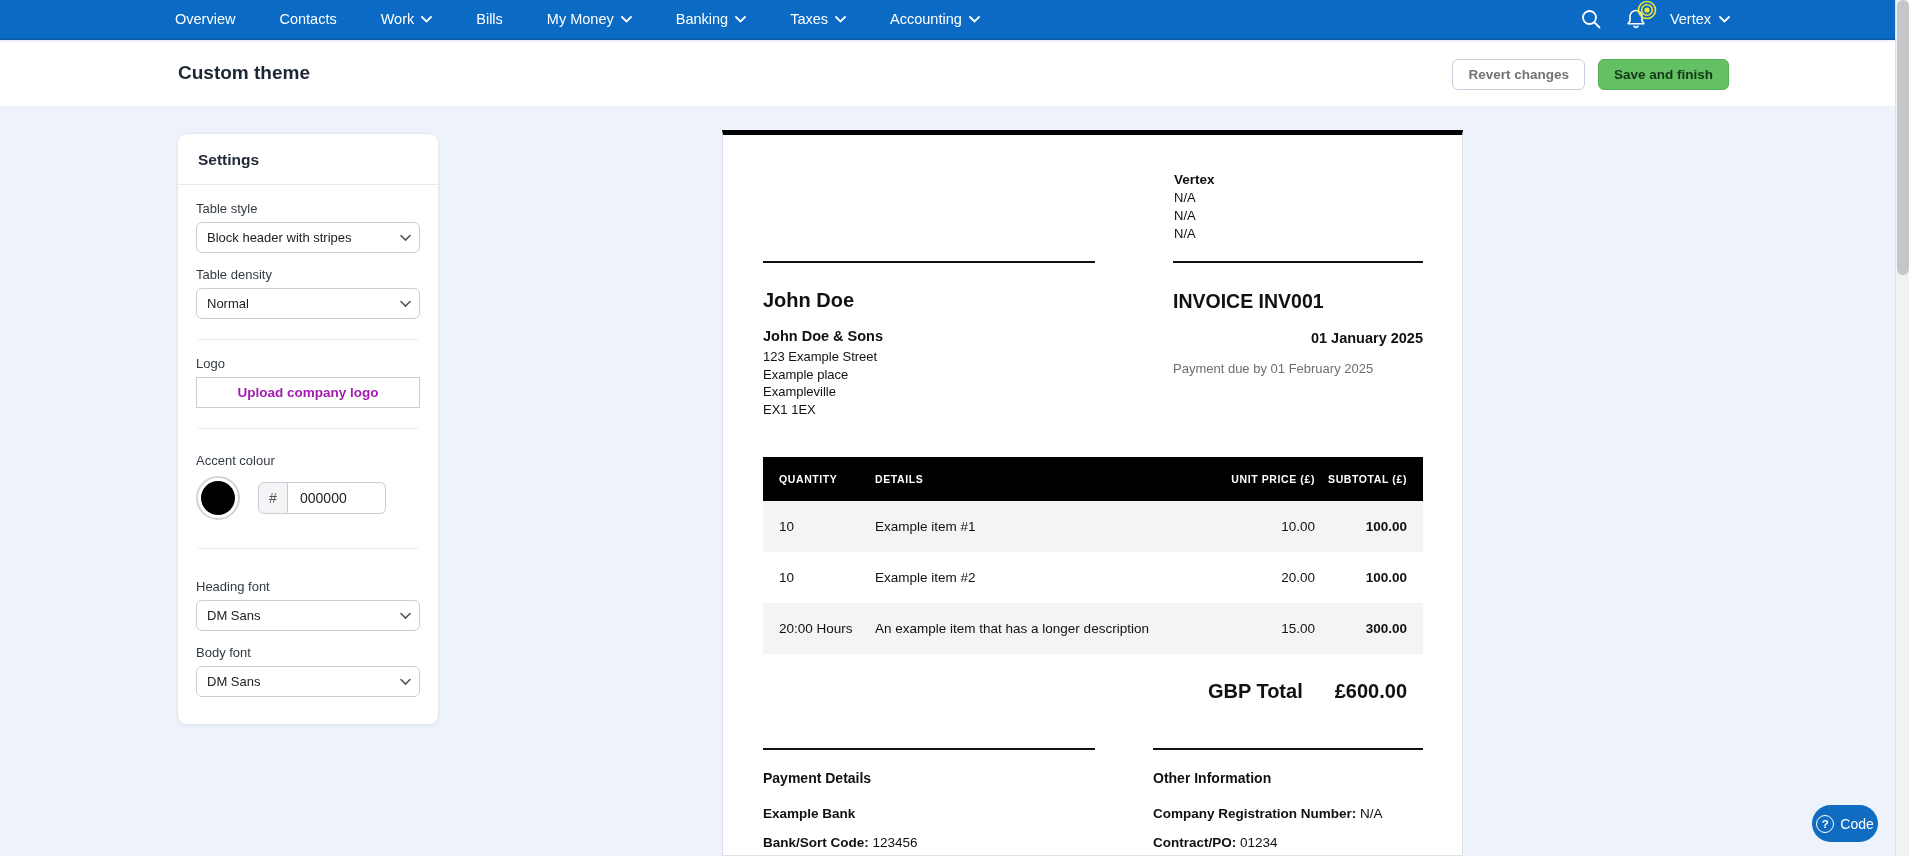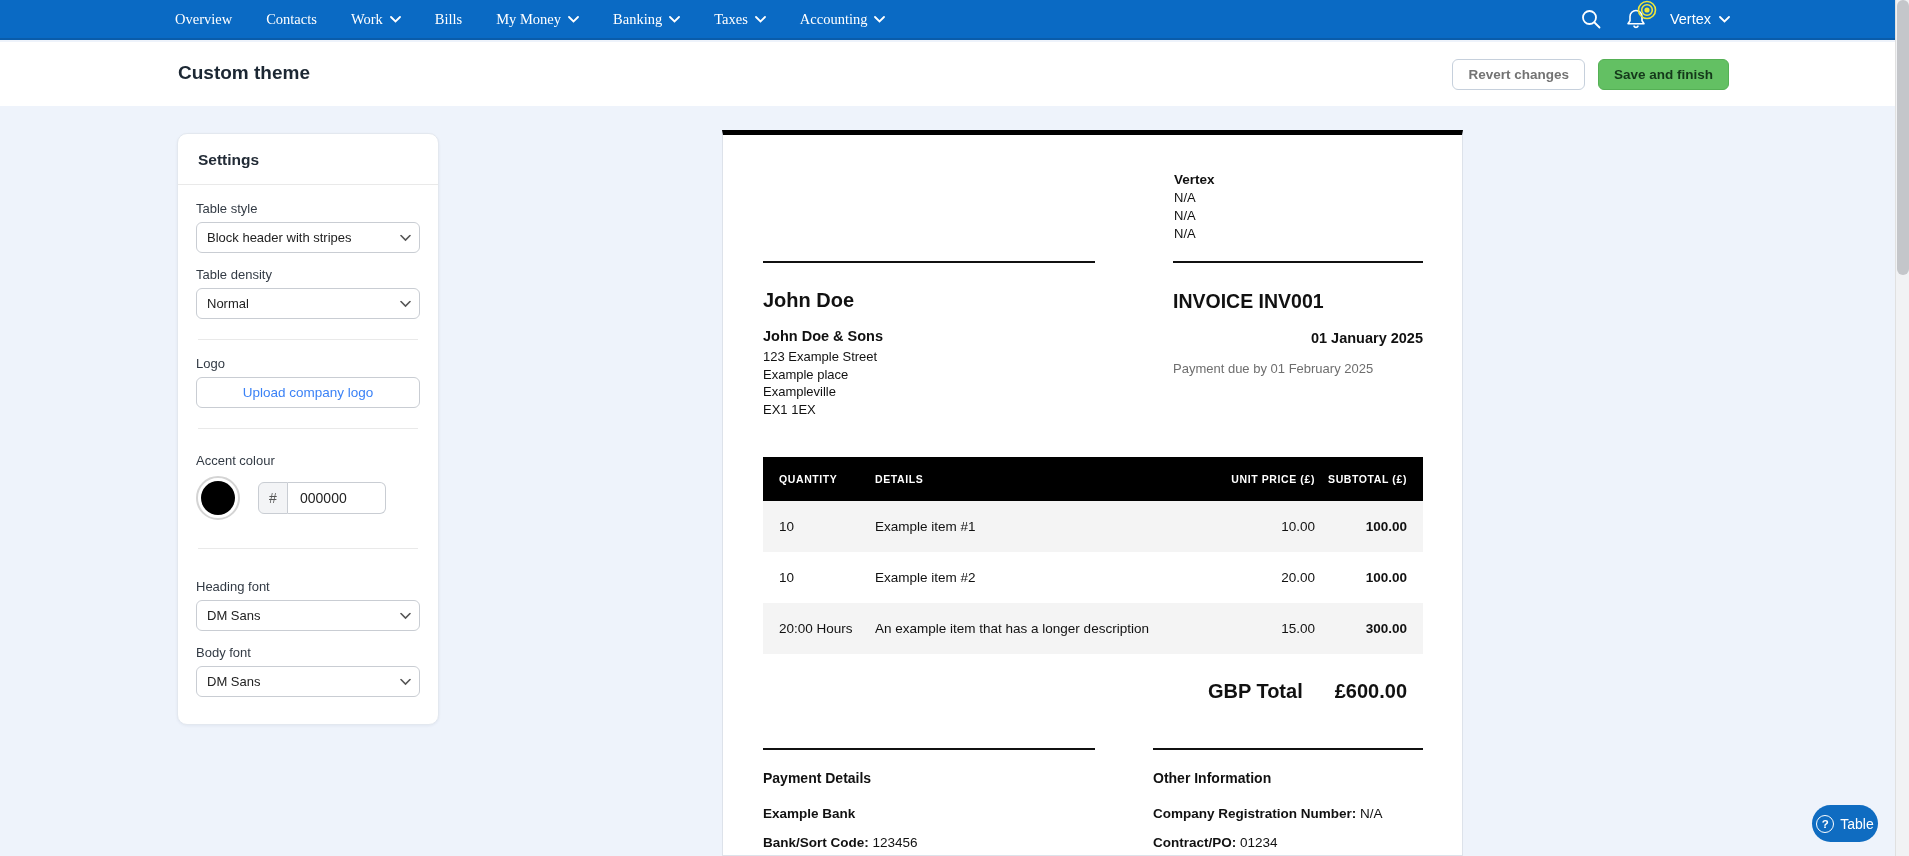--- a/index.html
+++ b/index.html
@@ -2,21 +2,21 @@
 <html><head>
 <meta charset="utf-8">
 <style>
   * { margin:0; padding:0; box-sizing:border-box; }
   html,body { width:1909px; height:856px; overflow:hidden; }
   body { font-family:"Liberation Sans","DejaVu Sans",sans-serif; background:#eef3fb; position:relative; }
 
   
   .top-nav { position:absolute; left:0; top:0; width:1895px; height:40px; background:#0a6ac4;
              border-bottom:2px solid #0a5caa; display:flex; align-items:center; color:#fff; }
-  .nav-items { display:flex; align-items:flex-end; gap:34px; margin-left:175px;font-family:Liberation Serif, serif; }
+  .nav-items { display:flex; align-items:flex-end; gap:44px; margin-left:175px; }
   .nav-item { display:flex; align-items:center; gap:7px; font-size:14.5px; cursor:pointer; white-space:nowrap; }
   .nav-right { position:absolute; right:165px; top:0; height:38px; display:flex; align-items:center; gap:22px; }
   .icon-btn { background:none; border:none; cursor:pointer; display:flex; align-items:center; position:relative; padding:0; }
   .badge-wrap { position:absolute; top:-7px; right:-9px; }
   .account-btn { background:none; border:none; color:#fff; font-size:14.5px; display:flex; align-items:center; gap:8px; cursor:pointer; }
 
   
   .page-header { position:absolute; left:0; top:42px; width:1895px; height:64px; background:#ffffff; }
   .page-title { position:absolute; left:178px; top:20px; font-size:19px; font-weight:700; color:#1c2733; }
   .header-actions { position:absolute; right:166px; top:17px; display:flex; gap:13px; }
@@ -31,22 +31,22 @@
   .settings-title { font-size:15.5px; font-weight:700; color:#222b36; padding:17px 20px 15px; }
   .divider-full { height:1px; background:#e9e9e9; }
   .settings-body { padding:16px 18px 0; }
   .field-label { font-size:13px; color:#333b45; margin-bottom:6px; }
   .select-wrap { position:relative; }
   .select-wrap select { width:100%; height:31px; appearance:none; -webkit-appearance:none;
       border:1px solid #c9cdd3; border-radius:6px; background:#fff; padding:0 26px 0 10px;
       font-size:13px; color:#222; font-family:"Liberation Sans","DejaVu Sans",sans-serif; }
   .select-chev { position:absolute; right:9px; top:50%; transform:translateY(-50%); pointer-events:none; display:flex; }
   .divider-inset { height:1px; background:#e9e9e9; margin:20px 2px 0; }
-  .upload-btn { width:100%; height:31px; background:#fff; border:1px solid #c9cdd3; border-radius:6px;
-      font-size:13.5px; font-weight:400; color:#3b82f6; cursor:pointer;
+  .upload-btn { width:100%; height:31px; background:#fff; border:1px solid #c9cdd3; border-radius:0;
+      font-size:13.5px; font-weight:700; color:#a21caf; cursor:pointer;
       font-family:"Liberation Sans","DejaVu Sans",sans-serif; }
   .accent-row { display:flex; align-items:center; gap:18px; margin-top:8px; }
   .swatch-outer { width:44px; height:44px; border-radius:50%; border:2px solid #d4d4d4; background:#fff;
       display:flex; align-items:center; justify-content:center; cursor:pointer; }
   .swatch-inner { width:34px; height:34px; border-radius:50%; background:#000; }
   .hex-group { display:flex; height:32px; }
   .hex-prefix { width:30px; background:#f3f4f6; border:1px solid #c9cdd3; border-radius:6px 0 0 6px;
       display:flex; align-items:center; justify-content:center; font-size:14px; color:#555; }
   .hex-input { width:98px; border:1px solid #c9cdd3; border-left:none; border-radius:0 6px 6px 0;
       padding:0 12px; font-size:14px; color:#222; font-family:"Liberation Sans","DejaVu Sans",sans-serif; }
@@ -335,18 +335,18 @@
       <div class="b-line">
         <span class="b-bold">Contract/PO:</span>
         <span>01234</span>
       </div>
     </div>
   </div>
 </section>
 
 <button class="help-btn">
   <span class="qmark">?</span>
-  <span>Table</span>
+  <span>Code</span>
 </button>
 
 <div class="scrollbar">
   <div class="scroll-thumb"></div>
 </div>
 
 </body></html>

